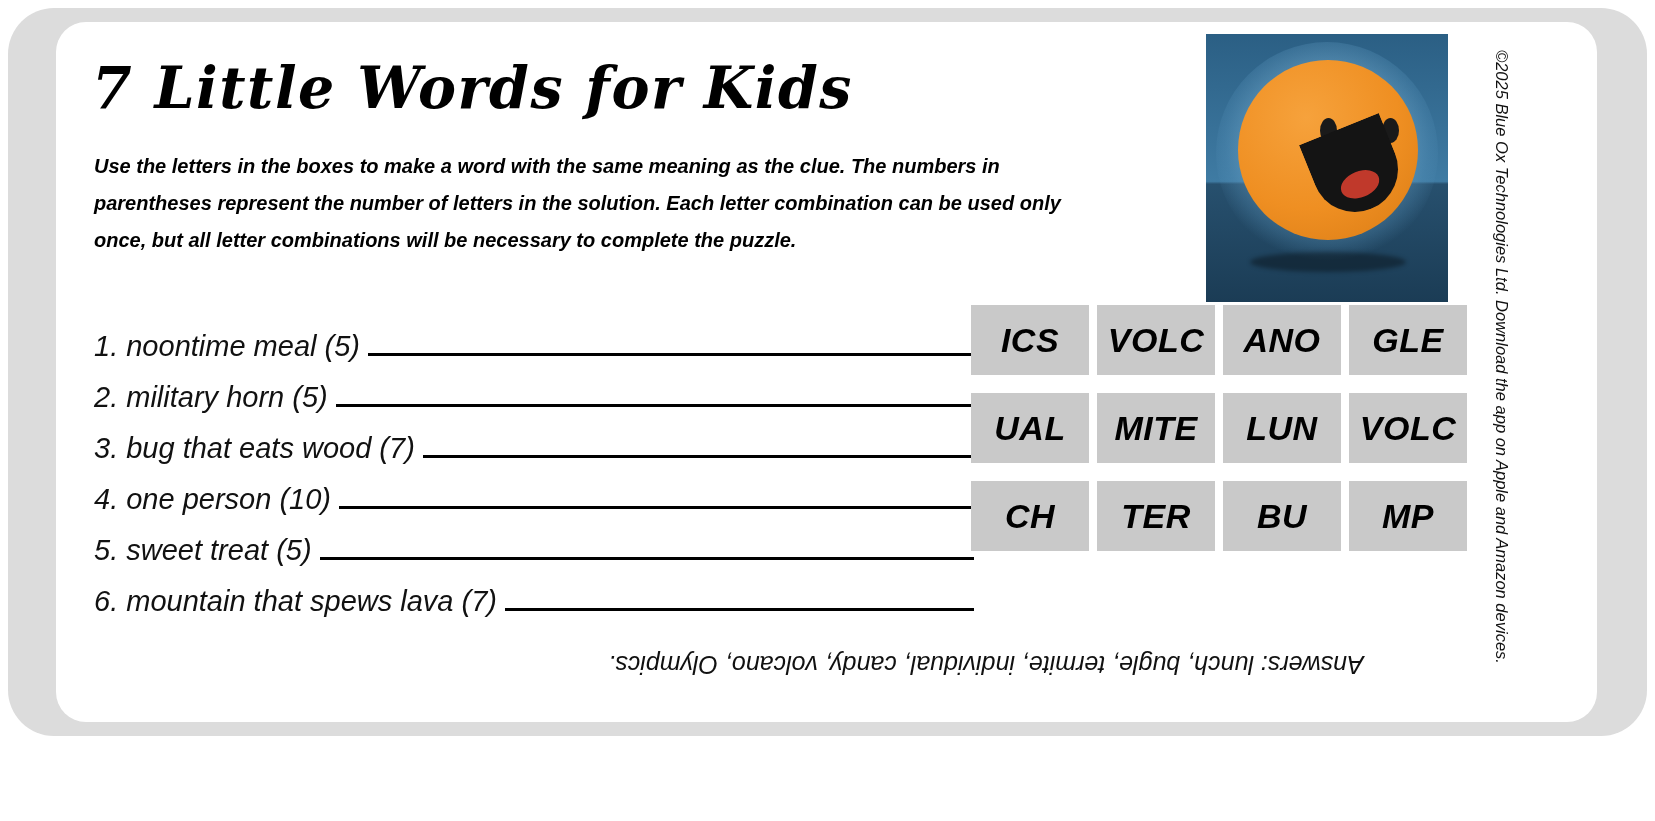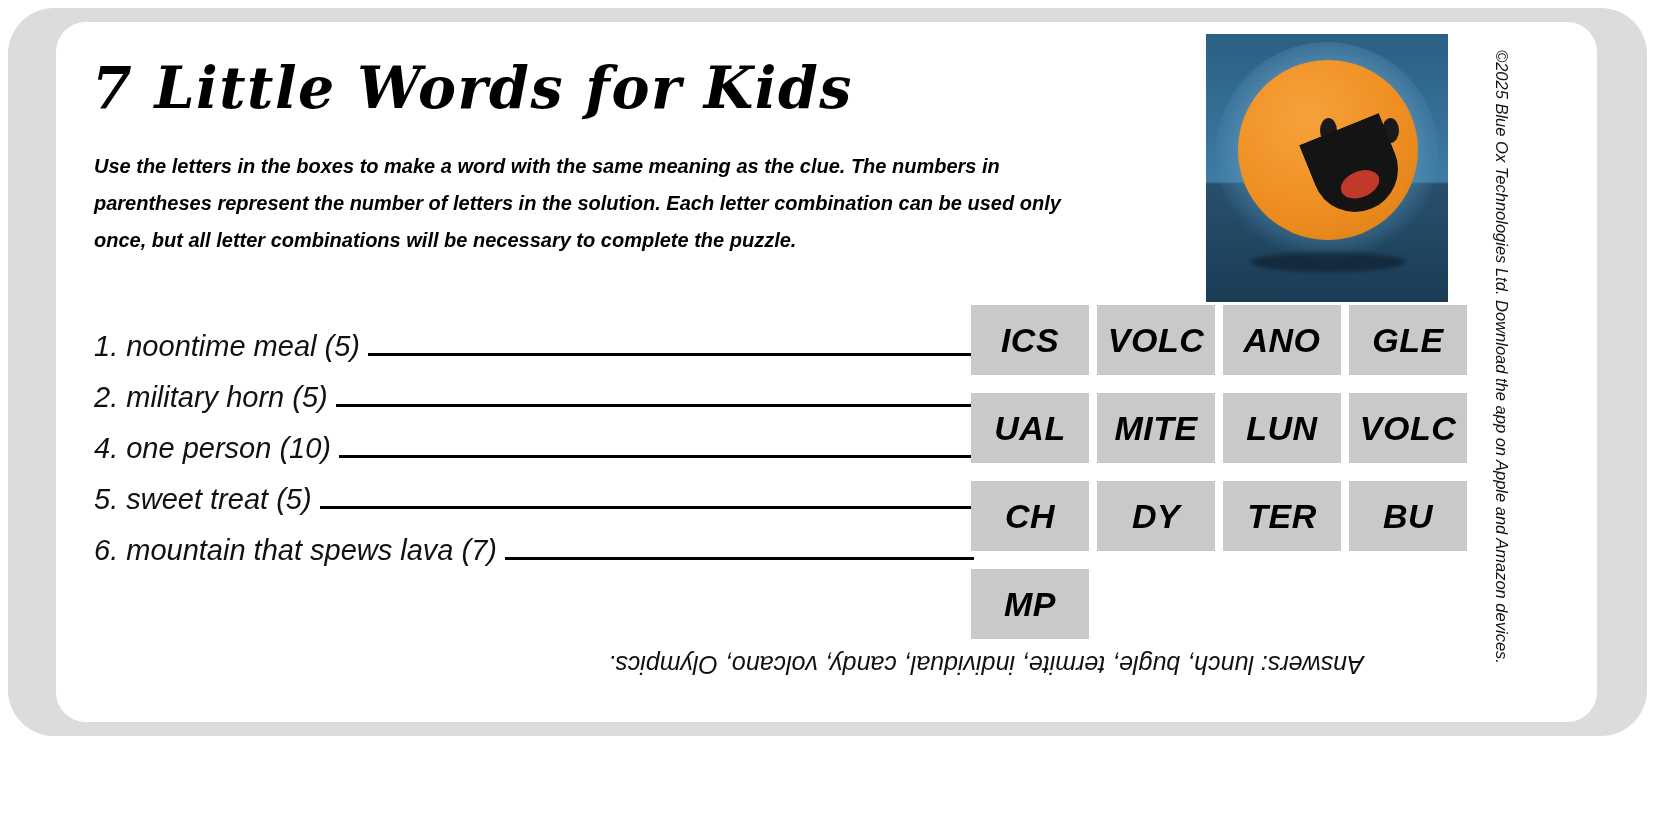--- a/index.html
+++ b/index.html
@@ -221,20 +221,24 @@
 
     <div class="instructions">Use the letters in the boxes to make a word with the same meaning as the clue. The numbers in parentheses represent the number of letters in the solution. Each letter combination can be used only once, but all letter combinations will be necessary to complete the puzzle.</div>
 
     <div class="clues">
       <div class="clue-row">
         <span class="clue-text">1. noontime meal (5)</span>
         <span class="clue-line"></span>
       </div>
       <div class="clue-row">
         <span class="clue-text">2. military horn (5)</span>
+        <span class="clue-line"></span>
+      </div>
+      <div class="clue-row">
+        <span class="clue-text">3. bug that eats wood (7)</span>
         <span class="clue-line"></span>
       </div>
       <div class="clue-row">
         <span class="clue-text">4. one person (10)</span>
         <span class="clue-line"></span>
       </div>
       <div class="clue-row">
         <span class="clue-text">5. sweet treat (5)</span>
         <span class="clue-line"></span>
       </div>
@@ -249,21 +253,20 @@
     <div class="tiles">
       <div class="tile">ICS</div>
       <div class="tile">VOLC</div>
       <div class="tile">ANO</div>
       <div class="tile">GLE</div>
       <div class="tile">UAL</div>
       <div class="tile">MITE</div>
       <div class="tile">LUN</div>
       <div class="tile">VOLC</div>
       <div class="tile">CH</div>
-      <div class="tile">DY</div>
       <div class="tile">TER</div>
       <div class="tile">BU</div>
       <div class="tile">MP</div>
     </div>
 
     <div class="app-icon">
       <div class="icon-glow"></div>
       <div class="icon-face">
         <div class="icon-eye left"></div>
         <div class="icon-eye right"></div>

